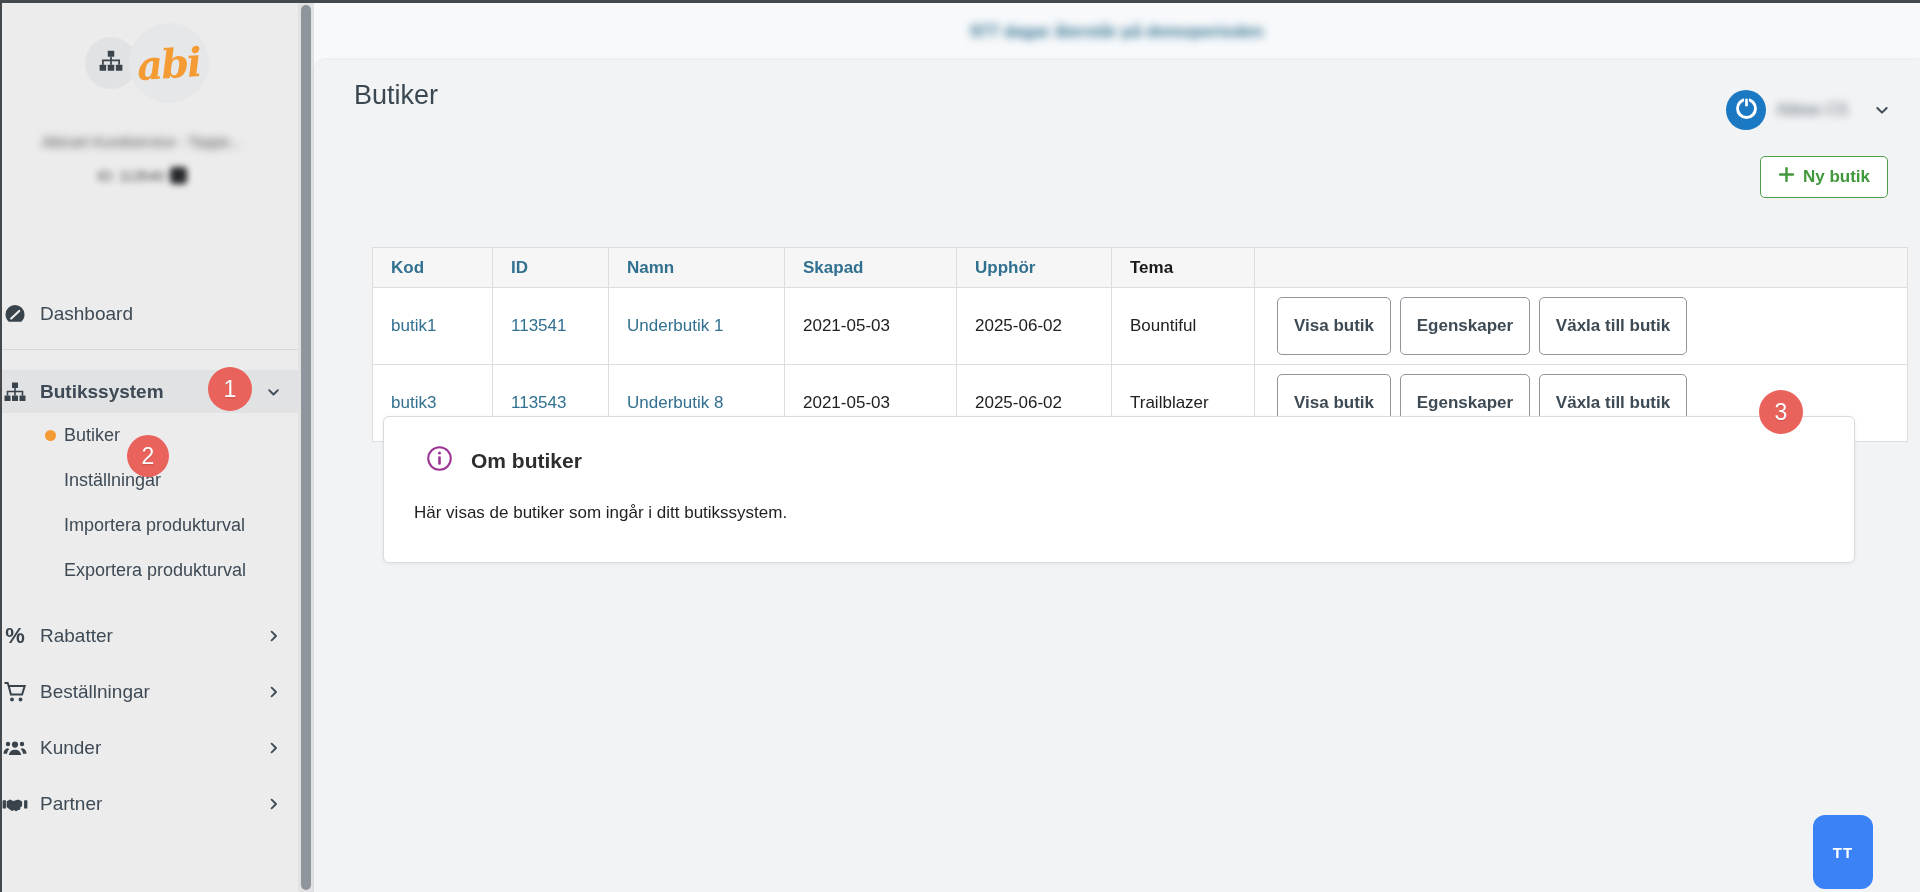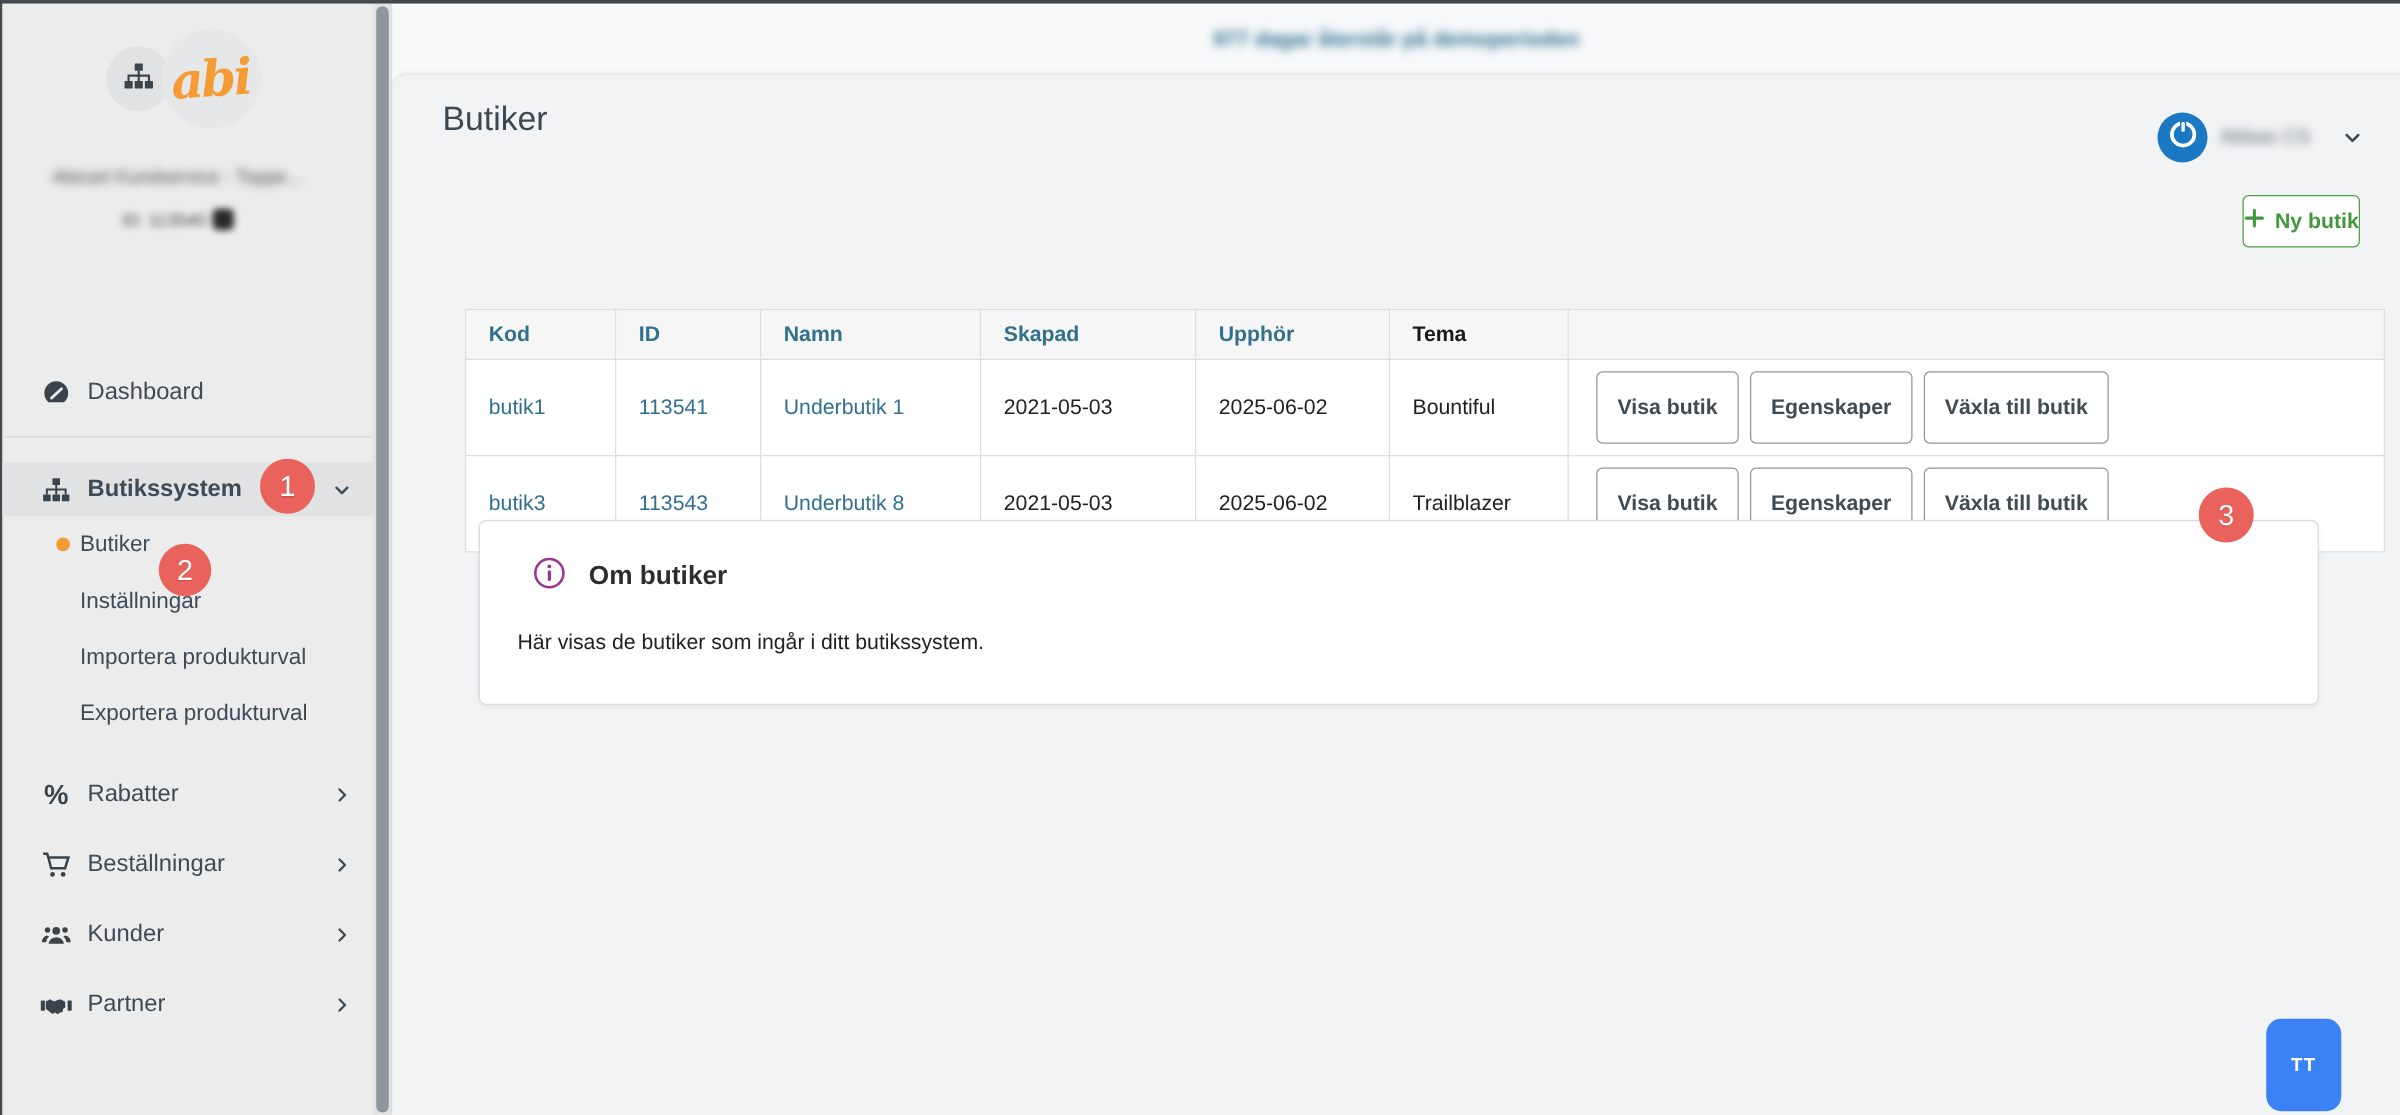--- a/index.html
+++ b/index.html
@@ -16,21 +16,21 @@
   .logo-circle-small { position:absolute; left:0; top:14px; width:52px; height:52px; border-radius:50%; background:#e1e2e4; display:flex; align-items:center; justify-content:center; color:#3c444c; }
   .logo-circle-big { position:absolute; left:44px; top:0; width:80px; height:80px; border-radius:50%; background:#e6e7e9; display:flex; align-items:center; justify-content:center; }
   .logo-text { font-family:"DejaVu Serif", serif; font-style:italic; font-weight:700; font-size:40px; color:#f49b33; letter-spacing:-2px; transform:rotate(-4deg); }
 
   .account-name { position:absolute; top:130px; left:10px; right:26px; text-align:center; font-size:15px; color:#4a4a4a; white-space:nowrap; overflow:hidden; filter:blur(4px); }
   .account-id { position:absolute; top:164px; left:10px; right:26px; text-align:center; font-size:14px; color:#4a4a4a; filter:blur(3px); display:flex; align-items:center; justify-content:center; gap:5px; }
   .masked-chip { display:inline-block; width:17px; height:17px; border-radius:4px; background:#26282a; }
 
   .menu { position:absolute; top:288px; left:0; right:0; list-style:none; }
   .menu li { position:relative; display:flex; align-items:center; color:#3e4a55; cursor:default; }
-  .mi-main { height:56px; padding-left:30px; font-size:19px; }
+  .mi-main { height:56px; font-size:19px; }
   .mi-first { height:46px; }
   .mi-active { height:43px; margin-top:20px; background:#e1e2e4; font-weight:700; }
   .mi-sub { height:45px; padding-left:62px; font-size:18px; }
   .mi-sub.with-bullet { padding-left:43px; }
   .bullet { width:11px; height:11px; border-radius:50%; background:#f49b33; margin-right:8px; flex:0 0 auto; }
   .mi-gap { height:15px; }
   .menu .divider { height:0; border-top:1px solid #d8d8d8; margin:12px 0 0 0; }
   .mi-icon { width:26px; height:24px; margin-right:12px; flex:0 0 auto; display:flex; align-items:center; justify-content:center; color:#39434c; }
   .percent-glyph { font-size:22px; font-weight:700; color:#39434c; }
   .chev { position:absolute; right:17px; top:50%; transform:translateY(-50%); color:#3e4a55; display:flex; }
@@ -41,21 +41,21 @@
   .demo-notice { font-size:17px; font-weight:600; color:#31708f; filter:blur(4px); }
   .content { position:absolute; top:57px; left:0; right:0; bottom:0; background:#f2f3f4; border-top-left-radius:12px; box-shadow:0 -1px 3px rgba(0,0,0,0.08); }
 
   .page-title { position:absolute; left:40px; top:20px; font-size:27px; font-weight:400; color:#3b4851; }
 
   .user-row { position:absolute; top:30px; right:30px; display:flex; align-items:center; gap:10px; cursor:pointer; }
   .avatar { width:40px; height:40px; border-radius:50%; background:#1b79c4; display:flex; align-items:center; justify-content:center; }
   .user-name { font-size:16px; color:#5d6b77; min-width:88px; filter:blur(4px); }
   .user-chev { color:#3e4a55; display:flex; }
 
-  .new-store-btn { position:absolute; top:96px; right:32px; height:42px; padding:0 0; background:#fff; border:1px solid #4c9f46; border-radius:5px; color:#41973b; font-size:17px; font-weight:700; display:flex; align-items:center; gap:8px; cursor:pointer; }
+  .new-store-btn { position:absolute; top:96px; right:32px; height:42px; padding:0 17px; background:#fff; border:1px solid #4c9f46; border-radius:5px; color:#41973b; font-size:17px; font-weight:700; display:flex; align-items:center; gap:8px; cursor:pointer; }
 
   
   .store-table { position:absolute; left:40px; top:187px; width:1536px; border-collapse:collapse; background:#fff; font-size:17px;margin-left:18px; }
   .store-table th, .store-table td { border:1px solid #dcdddf; text-align:left; padding:9px 12px 9px 18px; }
   .store-table thead th { background:#f6f6f7; height:40px; font-weight:700; color:#31708f; }
   .store-table thead th.plain { color:#1a1a1a; }
   .store-table tbody tr { height:60px; }
   .cell-link { color:#31708f; cursor:pointer; }
   .cell-text { color:#212121; }
   .actions-cell { text-align:right; padding-right:22px; white-space:nowrap; }

